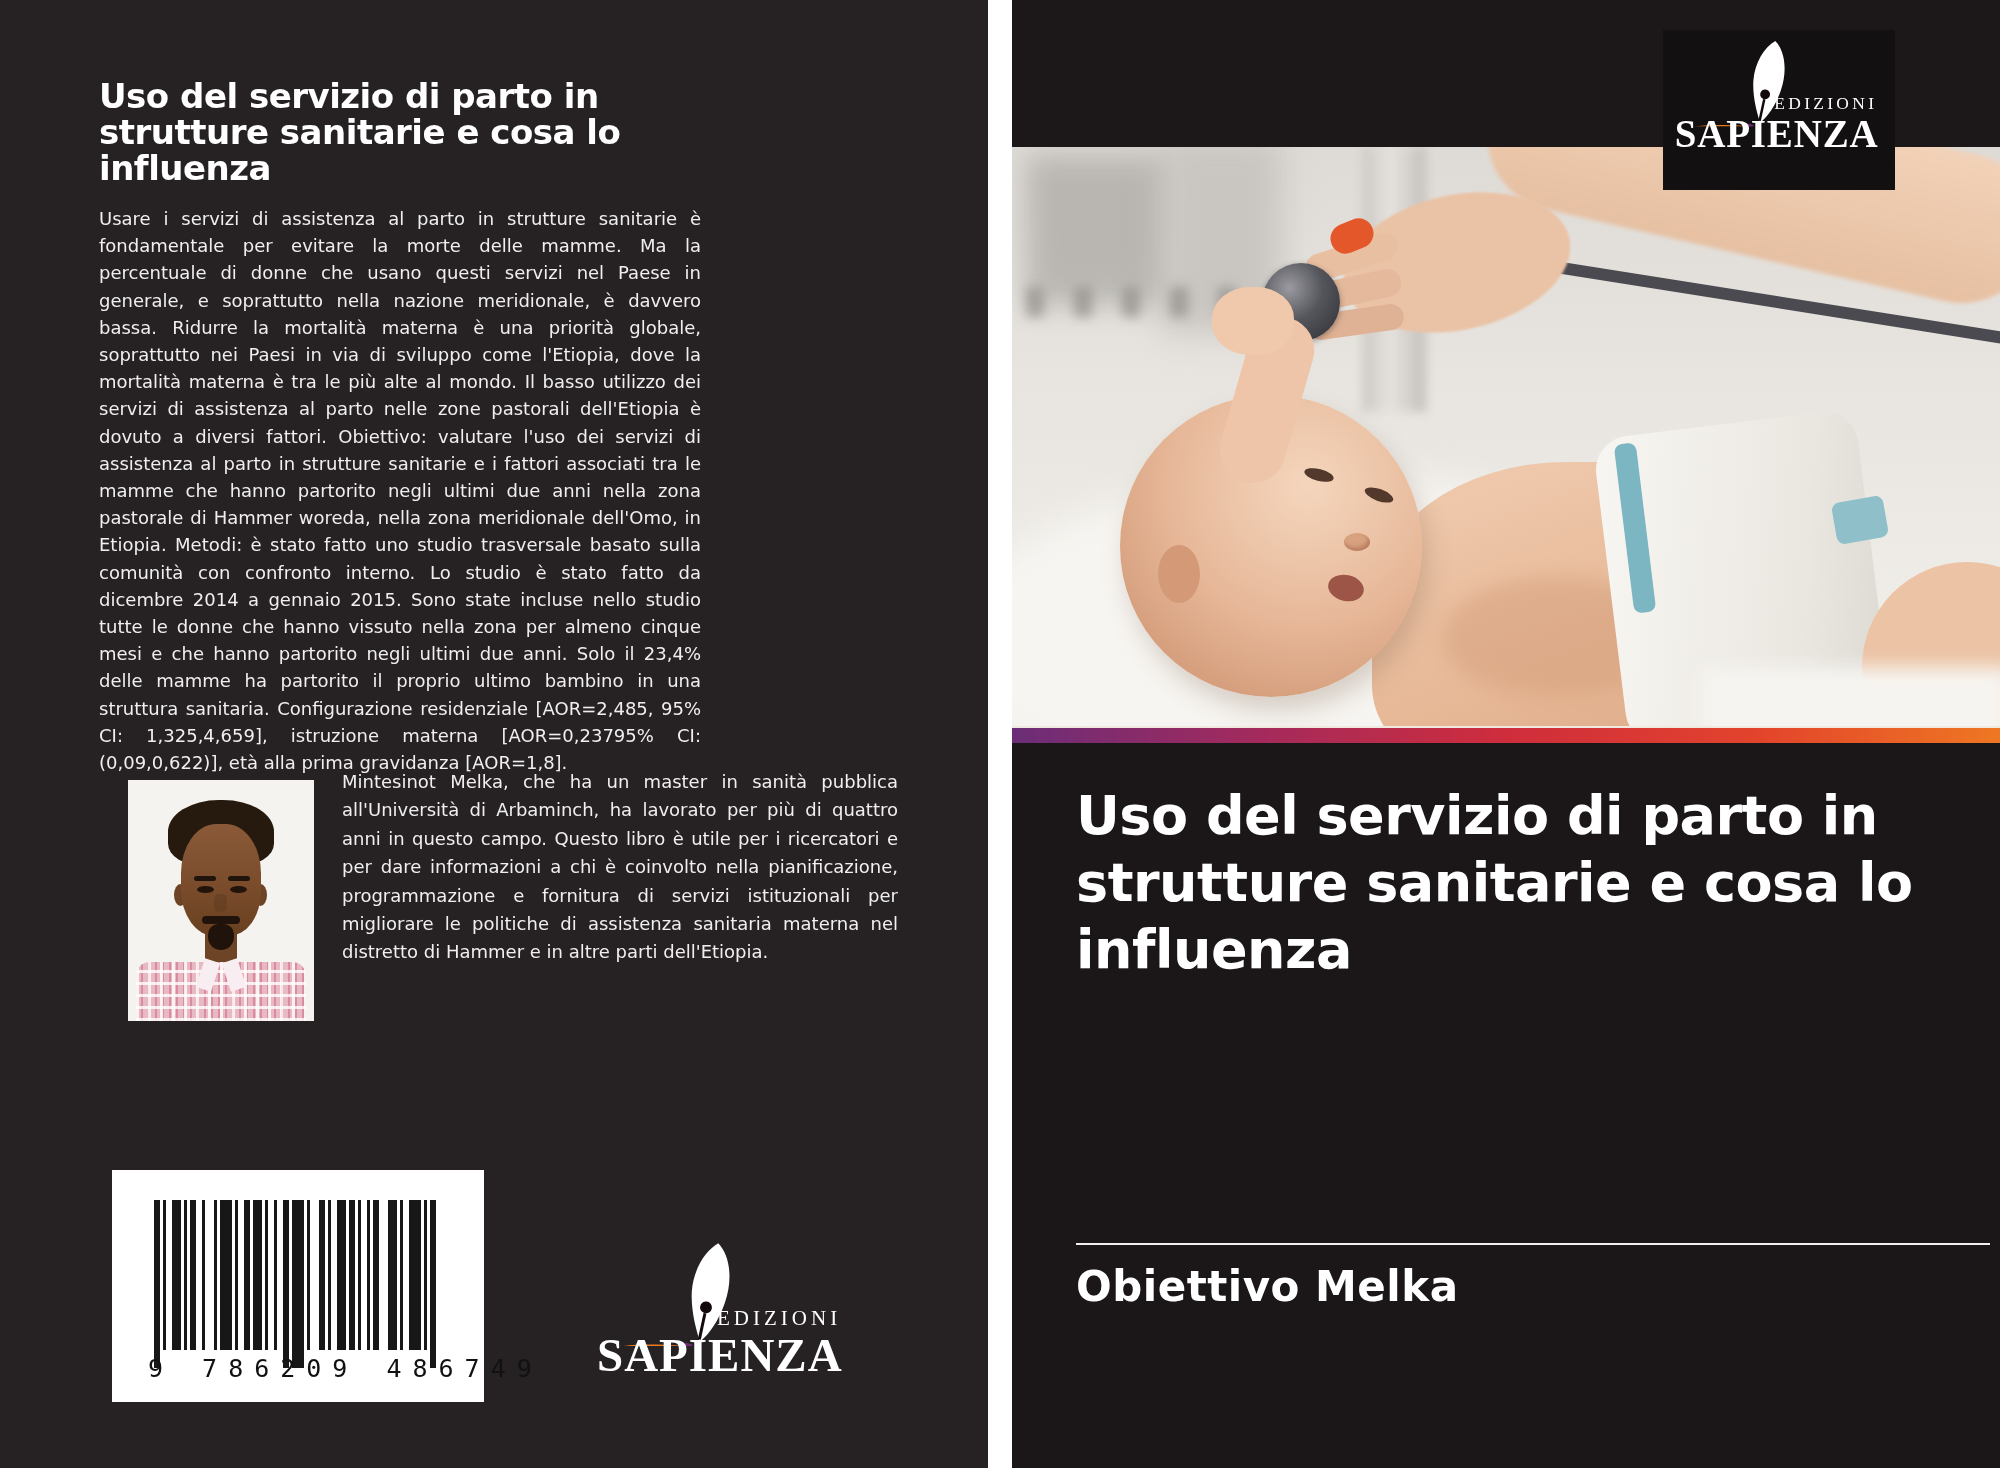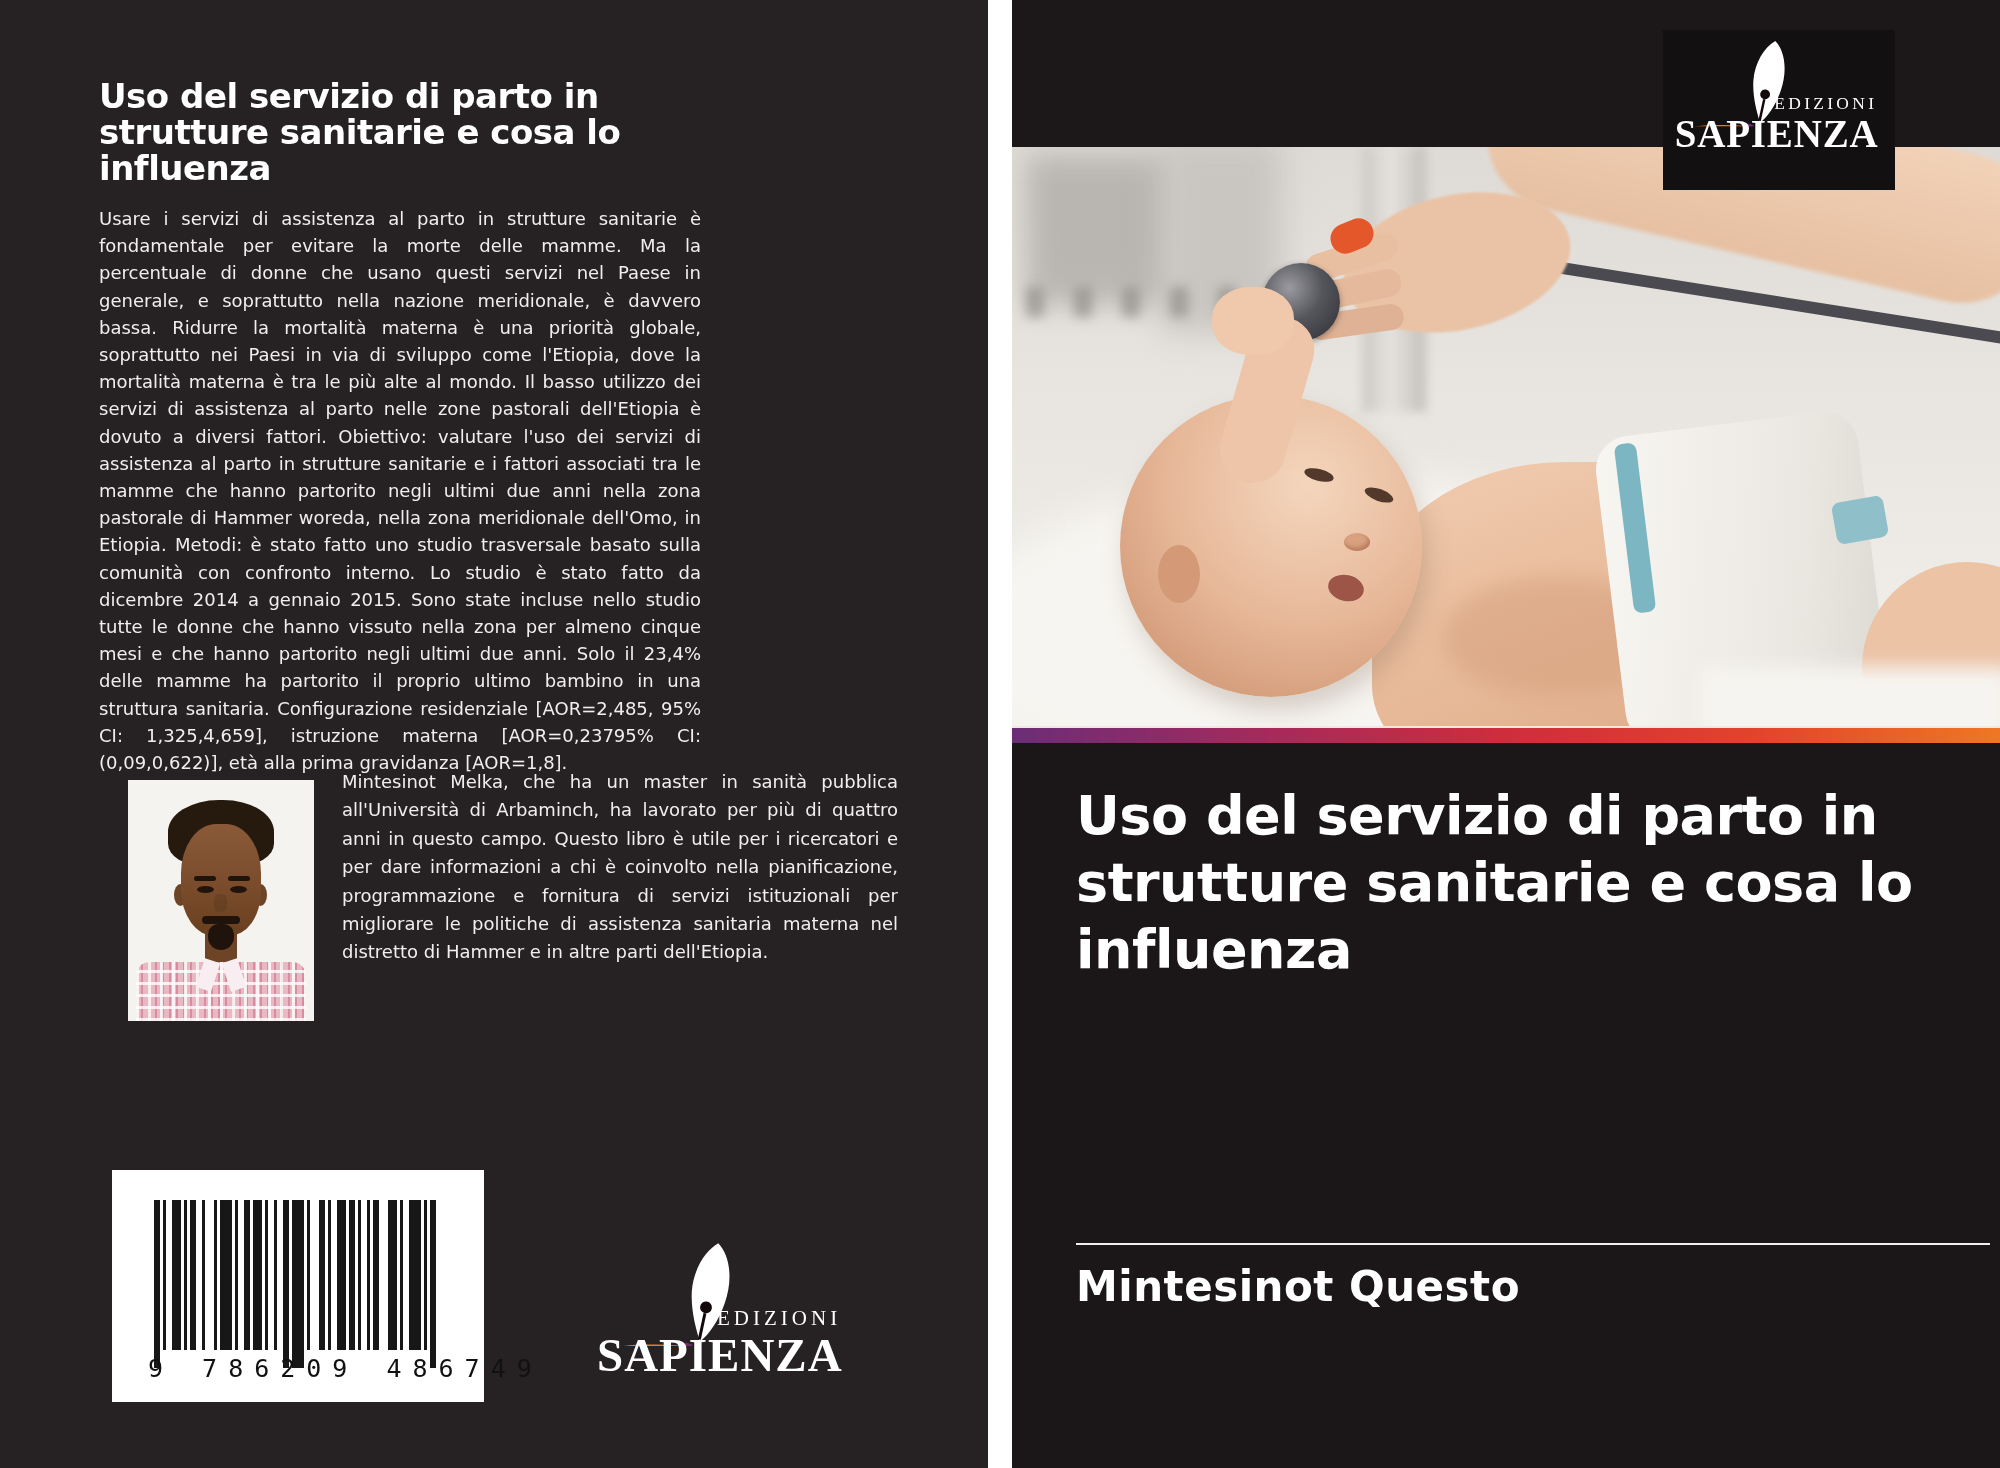--- a/index.html
+++ b/index.html
@@ -268,16 +268,16 @@
           </div>
         <span class="edizioni">EDIZIONI</span>
         <span class="sapienza">SAPIENZA</span>
       </div>
     </div>
 
     <div class="accent-bar" style="background: linear-gradient(90deg, rgb(107, 45, 120) 0%, rgb(164, 42, 92) 25%, rgb(207, 45, 60) 50%, rgb(226, 67, 44) 75%, rgb(239, 119, 34) 100%);"></div>
 
     <h2 class="front-title">Uso del servizio di parto in strutture sanitarie e cosa lo influenza</h2>
     <div class="author-rule"></div>
-    <div class="front-author">Mintesinot Questo</div>
+    <div class="front-author">Obiettivo Melka</div>
   </section>
 
 </div>
 
 </body></html>

